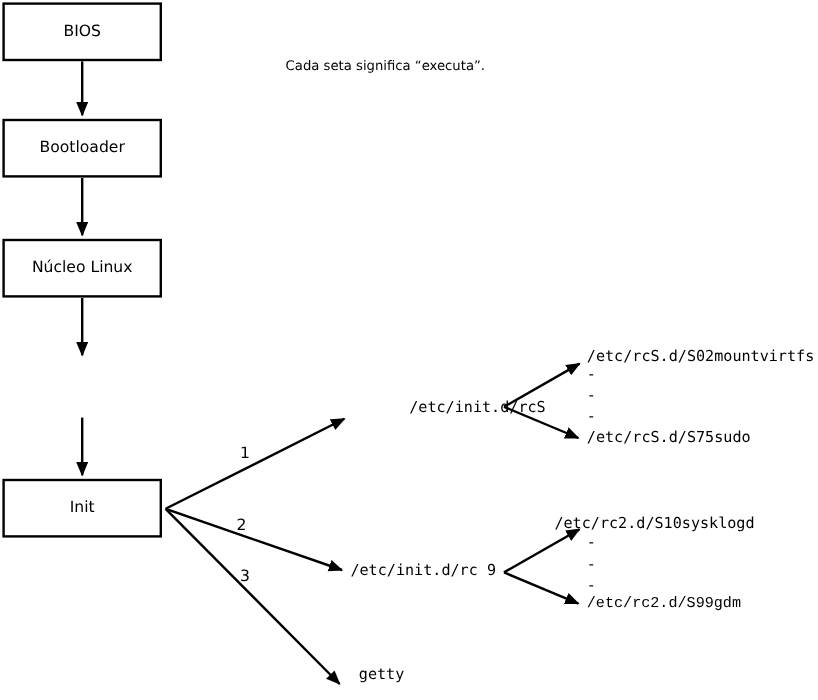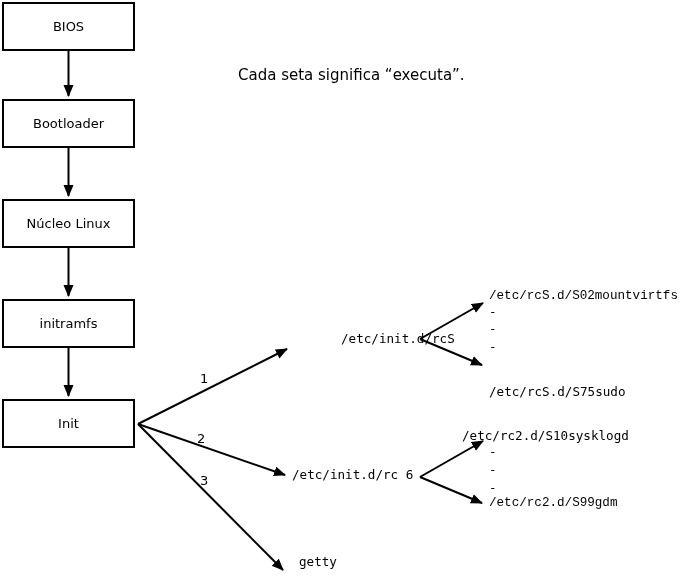--- a/index.html
+++ b/index.html
@@ -38,22 +38,22 @@
   }
   #box-bios       { top: 2px; }
   #box-bootloader { top: 99px; }
   #box-nucleo     { top: 199px; }
   #box-initramfs  { top: 299px; }
   #box-init       { top: 399px; }
 
   .note {
     position: absolute;
     left: 238px;
-    top: 66px;
-    font-size: 15px;
+    top: 48px;
+    font-size: 11px;
     white-space: nowrap;
   }
   .numlabel {
     position: absolute;
     font-size: 13px;
   }
   #num-1 { left: 200px; top: 371px; }
   #num-2 { left: 197px; top: 431px; }
   #num-3 { left: 200px; top: 473px; }
 
@@ -61,25 +61,25 @@
     position: absolute;
     font-family: "DejaVu Sans Mono", "Liberation Mono", monospace;
     font-size: 12.6px;
     white-space: nowrap;
     line-height: 15px;
   }
   #lbl-rcs   { left: 297px; top: 331px; margin-left: 44px; }
   #lbl-rc2   { left: 292px; top: 467px; }
   #lbl-getty { left: 299px; top: 554px; }
 
-  #lbl-s02 { left: 489px; top: 289px; font-family: Liberation Mono, monospace; }
+  #lbl-s02 { left: 489px; top: 289px; }
   #dash-1a { left: 489px; top: 304px; }
   #dash-1b { left: 489px; top: 321px; }
   #dash-1c { left: 489px; top: 339px; }
-  #lbl-s75 { left: 489px; top: 356px; margin-top: 28px; }
+  #lbl-s75 { left: 489px; top: 356px; }
 
   #lbl-s10 { left: 462px; top: 428px; }
   #dash-2a { left: 489px; top: 444px; }
   #dash-2b { left: 489px; top: 462px; }
   #dash-2c { left: 489px; top: 480px; }
   #lbl-s99 { left: 489px; top: 496px; font-family: Liberation Mono, monospace; }
 </style>
 </head>
 <body>
 
@@ -110,35 +110,32 @@
 
   <div class="node-box" id="box-bios">
     <span>BIOS</span>
   </div>
   <div class="node-box" id="box-bootloader">
     <span>Bootloader</span>
   </div>
   <div class="node-box" id="box-nucleo">
     <span>Núcleo Linux</span>
   </div>
-  <div class="node-box" id="box-initramfs">
-    <span>initramfs</span>
-  </div>
   <div class="node-box" id="box-init">
     <span>Init</span>
   </div>
 
   <div class="note">Cada seta significa “executa”.</div>
 
   <span class="numlabel" id="num-1">1</span>
   <span class="numlabel" id="num-2">2</span>
   <span class="numlabel" id="num-3">3</span>
 
   <span class="mono" id="lbl-rcs">/etc/init.d/rcS</span>
-  <span class="mono" id="lbl-rc2">/etc/init.d/rc 6</span>
+  <span class="mono" id="lbl-rc2">/etc/init.d/rc 9</span>
   <span class="mono" id="lbl-getty">getty</span>
 
   <span class="mono" id="lbl-s02">/etc/rcS.d/S02mountvirtfs</span>
   <span class="mono" id="dash-1a">-</span>
   <span class="mono" id="dash-1b">-</span>
   <span class="mono" id="dash-1c">-</span>
   <span class="mono" id="lbl-s75">/etc/rcS.d/S75sudo</span>
 
   <span class="mono" id="lbl-s10">/etc/rc2.d/S10sysklogd</span>
   <span class="mono" id="dash-2a">-</span>

